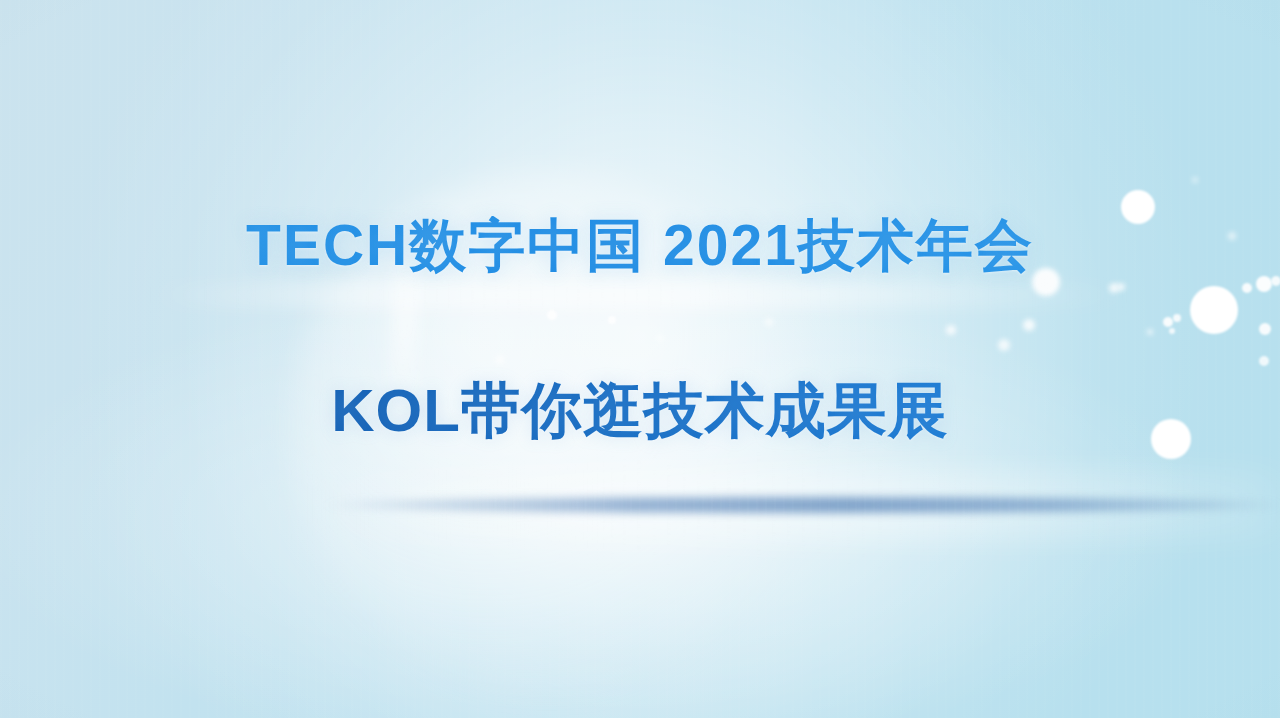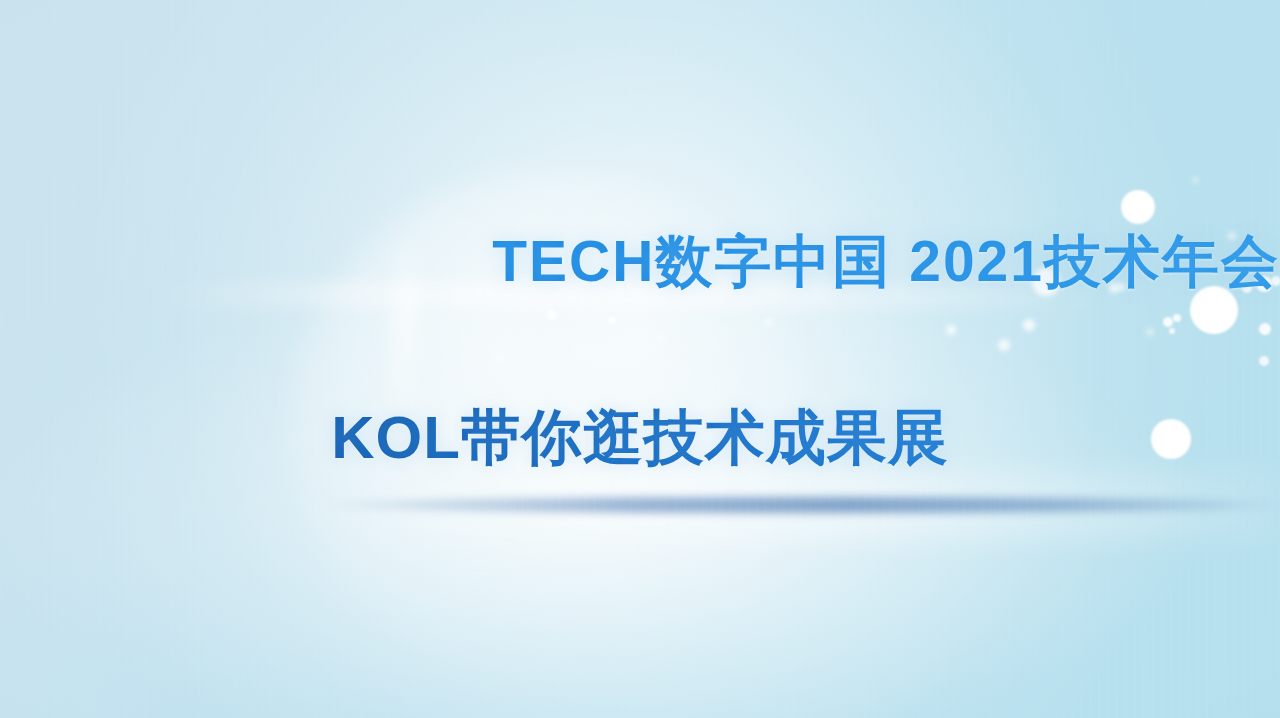--- a/index.html
+++ b/index.html
@@ -151,39 +151,38 @@
     inset: 0;
     display: flex;
     flex-direction: column;
     align-items: center;
   }
   .title-line1 {
     position: absolute;
     top: 216px;
     left: 0;
     right: 0;
-    text-align: right;
+    text-align: center;
     font-size: 57px;
     line-height: 1.05;
     font-weight: 700;
     letter-spacing: 2px;
     white-space: nowrap;
     background: linear-gradient(100deg,
         #2f9ae8 0%,
         #2391e6 22%,
         #1f8ce4 48%,
         #2492e7 74%,
         #2d9aea 100%);
     -webkit-background-clip: text;
     background-clip: text;
     color: transparent;
     -webkit-text-fill-color: transparent;
     text-shadow: 0 0 18px rgba(120,185,235,0.30);
     filter: drop-shadow(0 1px 1px rgba(255,255,255,0.55));
-    margin-top: 16px;
   }
   .title-line2 {
     position: absolute;
     top: 379px;
     left: 0;
     right: 0;
     text-align: center;
     font-size: 60px;
     line-height: 1.05;
     font-weight: 700;
@@ -196,21 +195,20 @@
         #1a70c6 52%,
         #1d7ad2 70%,
         #2086dd 86%,
         #2490e4 100%);
     -webkit-background-clip: text;
     background-clip: text;
     color: transparent;
     -webkit-text-fill-color: transparent;
     text-shadow: 0 0 16px rgba(110,170,225,0.22);
     filter: drop-shadow(0 1px 1px rgba(255,255,255,0.5));
-    margin-top: 27px;
   }
   
   .line-glow-1 {
     position: absolute;
     left: 150px; top: 282px;
     width: 980px; height: 26px;
     background: linear-gradient(to right,
       rgba(255,255,255,0) 0%,
       rgba(255,255,255,0.45) 25%,
       rgba(255,255,255,0.55) 55%,

